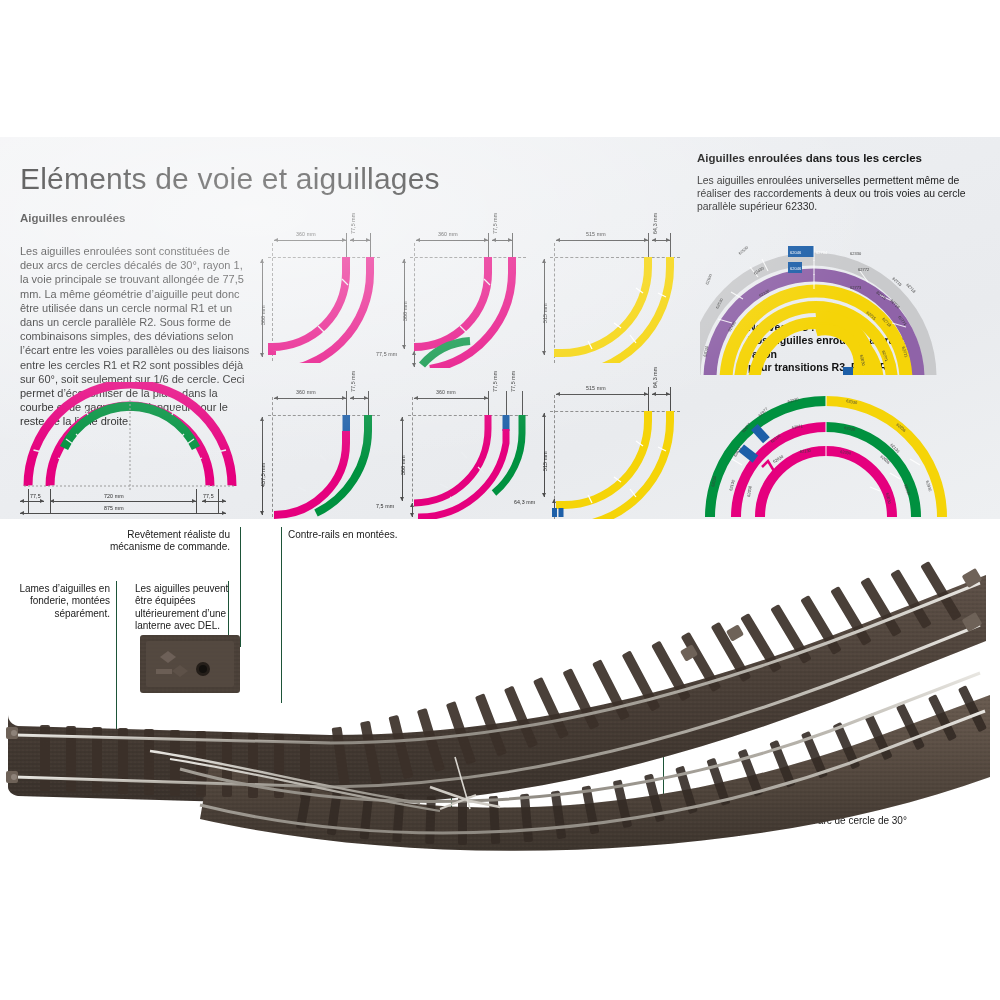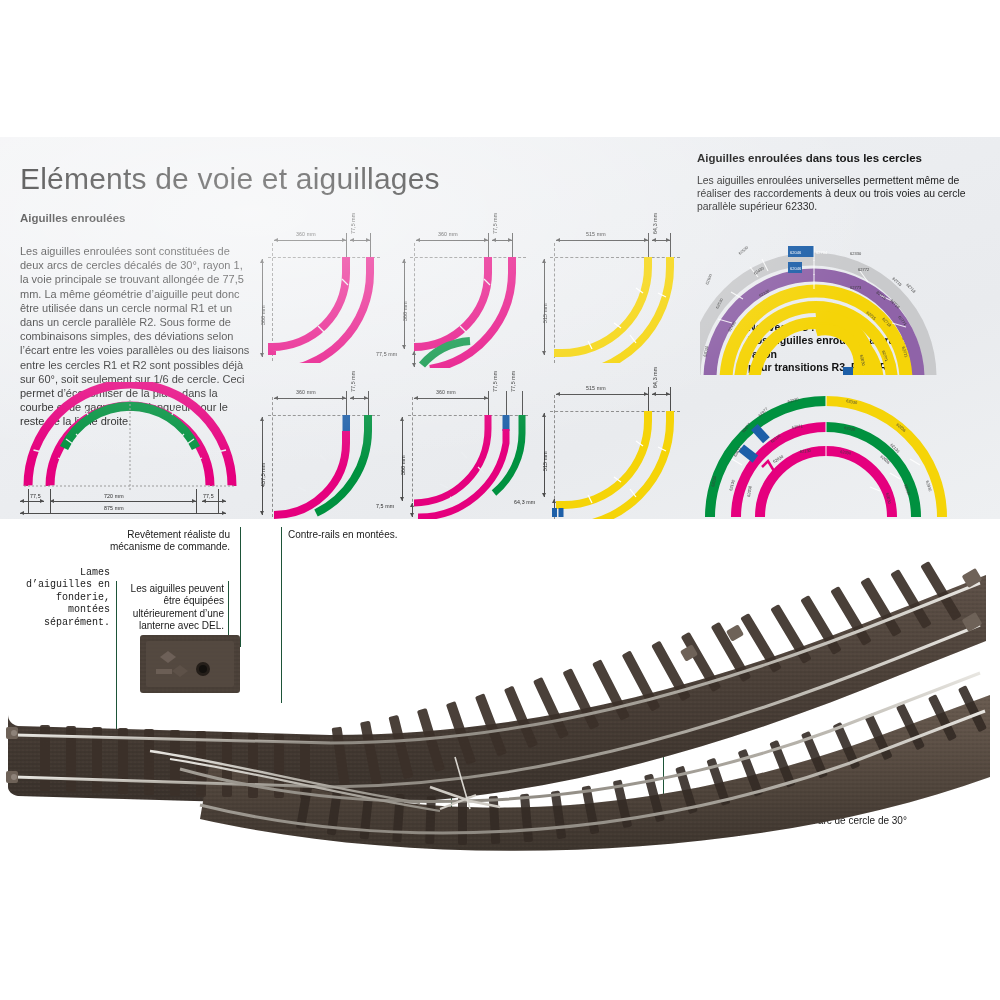--- a/index.html
+++ b/index.html
@@ -51,21 +51,21 @@
   .arrowvert{position:absolute;width:1px;background:#4d4d4d;}
   .arrowvert:before,.arrowvert:after{content:"";position:absolute;left:-2px;
       border-left:2.5px solid transparent;border-right:2.5px solid transparent;}
   .arrowvert:before{top:0;border-bottom:4px solid #4d4d4d;}
   .arrowvert:after{bottom:0;border-top:4px solid #4d4d4d;}
   .tick{position:absolute;background:#4d4d4d;}
 
   
   .callout{position:absolute;font-size:10px;line-height:12.4px;color:#1a1a1a;}
   .callout.r{text-align:right;}
-  .callout.c{text-align:right;}
+  .callout.c{text-align:left;margin-left:15px;}
   .leader{position:absolute;width:1px;background:#1d5438;}
 
   
   svg{display:block;}
 </style>
 </head>
 <body>
 
 <div id="page">
  <div id="catalog">
@@ -402,21 +402,21 @@
         <text x="10" y="100" transform="rotate(-78 10 100)">62230</text>
         <text x="28" y="104" transform="rotate(-76 28 104)">62130</text>
         <text x="46" y="110" transform="rotate(-82 46 110)">62030</text>
       </g>
     </svg>
 
   </div>
 
   <div id="photostrip">
 
-    <div class="callout r" style="left:10px;top:48px;width:100px;font-family:Liberation Mono, monospace;">Lames d’aiguilles en fonderie, montées séparément.</div>
+    <div class="callout r" style="left:10px;top:64px;width:100px;">Lames d’aiguilles en fonderie, montées séparément.</div>
     <div class="leader" style="left:116px;top:62px;height:148px;"></div>
 
     <div class="callout c" style="left:120px;top:64px;width:104px;">Les aiguilles peuvent être équipées ultérieurement d’une lanterne avec DEL.</div>
     <div class="leader" style="left:228px;top:62px;height:84px;"></div>
 
     <div class="callout r" style="left:80px;top:10px;width:150px;">Revêtement réaliste du mécanisme de commande.</div>
     <div class="leader" style="left:240px;top:8px;height:120px;"></div>
 
     <div class="callout" style="left:288px;top:10px;width:130px;">Contre-rails en montées.</div>
     <div class="leader" style="left:281px;top:8px;height:176px;"></div>

